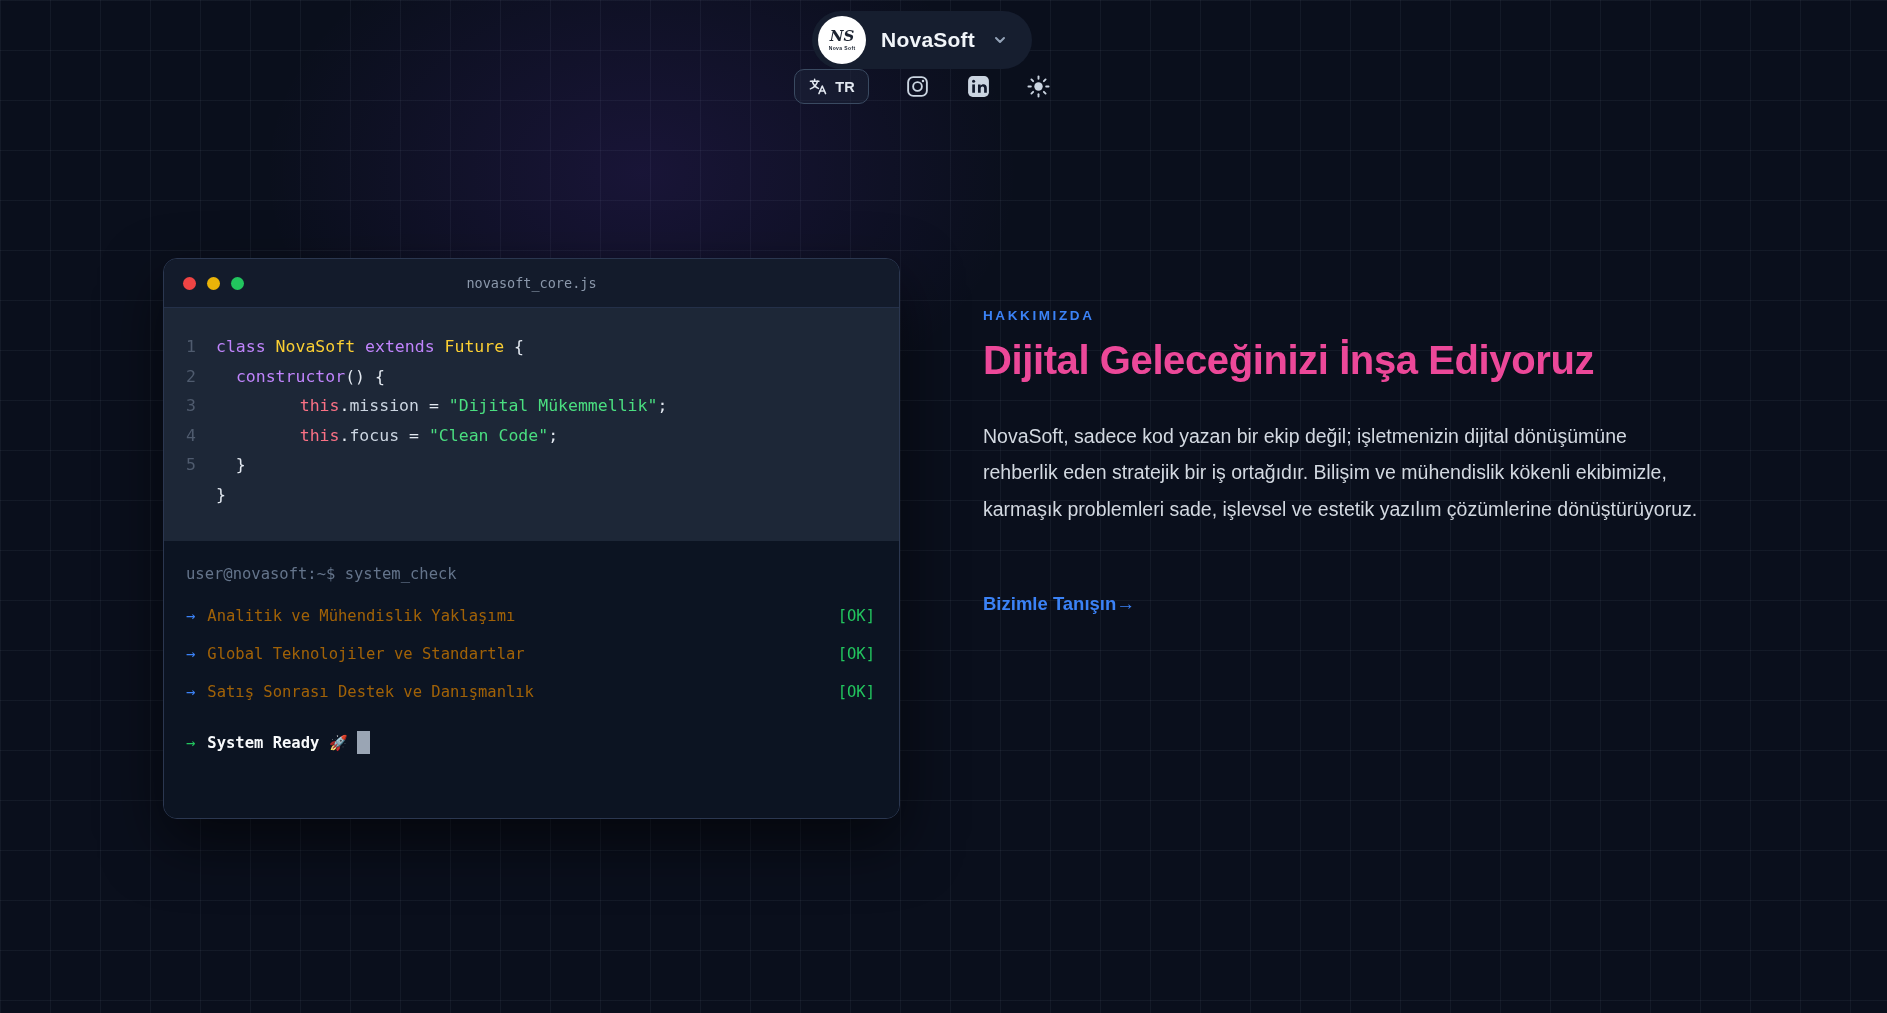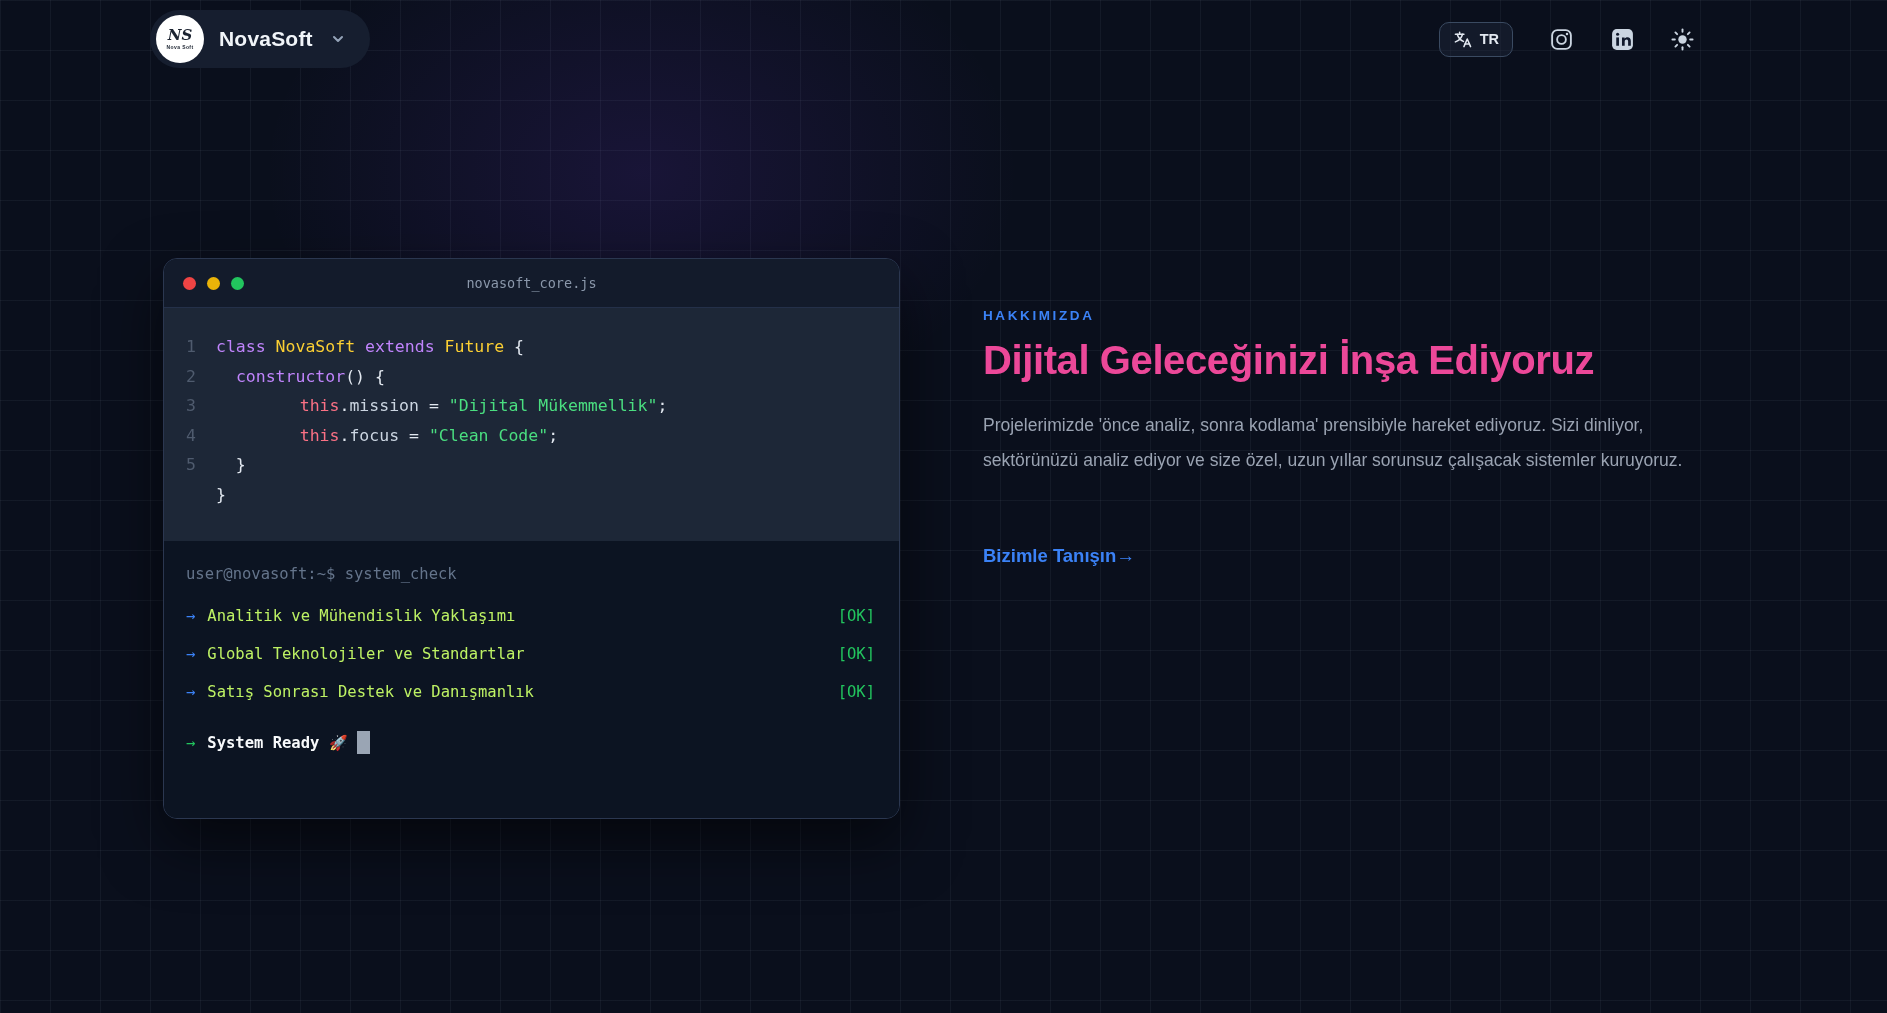--- a/index.html
+++ b/index.html
@@ -12,21 +12,21 @@
       linear-gradient(rgba(148,163,184,0.075) 1px, transparent 1px),
       linear-gradient(90deg, rgba(148,163,184,0.075) 1px, transparent 1px);
     background-size: auto, 50px 50px, 50px 50px;
     overflow: hidden;
     position: relative;
   }
 
   
   .topbar {
     display: flex; align-items: center; justify-content: space-between;
-    padding: 11px 193px 11px 150px; height: 78px;
+    padding: 11px 193px 11px 150px; height: 78px; flex-direction: column;
   }
   .brand-pill {
     display: flex; align-items: center; gap: 15px;
     background: #161e2f; border-radius: 999px;
     padding: 5px 24px 5px 6px; height: 58px; cursor: pointer;
   }
   .logo-circle {
     width: 48px; height: 48px; border-radius: 50%;
     background: #ffffff; color: #1b2330;
     display: flex; flex-direction: column; align-items: center; justify-content: center;
@@ -84,21 +84,21 @@
   .tok-pl { color: #e2e8f0; }
 
   .term-pane {
     background: #0c1422; padding: 24px 24px 64px 22px;
     font-family: "DejaVu Sans Mono", monospace; font-size: 15.5px;
   }
   .term-prompt { color: #64748b; margin-bottom: 24px; }
   .term-row { display: flex; align-items: center; margin: 20px 0; }
   .term-arrow-blue { color: #3b82f6; margin-right: 12px; }
   .term-arrow-green { color: #22c55e; margin-right: 12px; }
-  .term-label { color: #bef264; flex: 1; }
+  .term-label { color: #a16207; flex: 1; }
   .term-ok { color: #22c55e; }
   .ready-row { display: flex; align-items: center; margin-top: 30px; }
   .ready-label { color: #f8fafc; font-weight: bold; }
   .rocket { margin-left: 10px; font-size: 15px; }
   .cursor-block { display: inline-block; width: 13px; height: 23px; background: #9aa5b4; margin-left: 9px; }
 
   
   .about { width: 720px; padding-top: 50px; }
   .eyebrow { color: #3b82f6; font-weight: bold; font-size: 13.5px; letter-spacing: 2.6px; }
   .about-title { color: #ec4899; font-weight: bold; font-size: 40px; letter-spacing: -0.4px; margin-top: 15px; }
@@ -232,19 +232,19 @@
         <span class="ready-label">System Ready</span>
         <span class="rocket">🚀</span>
         <span class="cursor-block"></span>
       </div>
     </div>
   </div>
 
   <div class="about">
     <div class="eyebrow">HAKKIMIZDA</div>
     <h1 class="about-title">Dijital Geleceğinizi İnşa Ediyoruz</h1>
-    <p class="about-p2">Projelerimizde 'önce analiz, sonra kodlama' prensibiyle hareket ediyoruz. Sizi dinliyor, sektörünüzü analiz ediyor ve size özel, uzun yıllar sorunsuz çalışacak sistemler kuruyoruz.</p>
+    <p class="about-p1">NovaSoft, sadece kod yazan bir ekip değil; işletmenizin dijital dönüşümüne rehberlik eden stratejik bir iş ortağıdır. Bilişim ve mühendislik kökenli ekibimizle, karmaşık problemleri sade, işlevsel ve estetik yazılım çözümlerine dönüştürüyoruz.</p>
     <div class="cta">
       <span class="cta-label">Bizimle Tanışın</span>
       <span class="cta-arrow">→</span>
     </div>
   </div>
 </div>
 
 </body></html>

